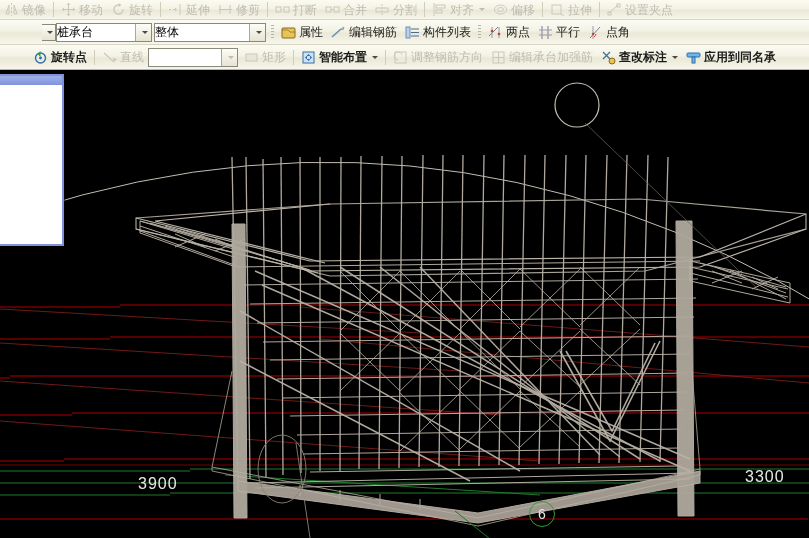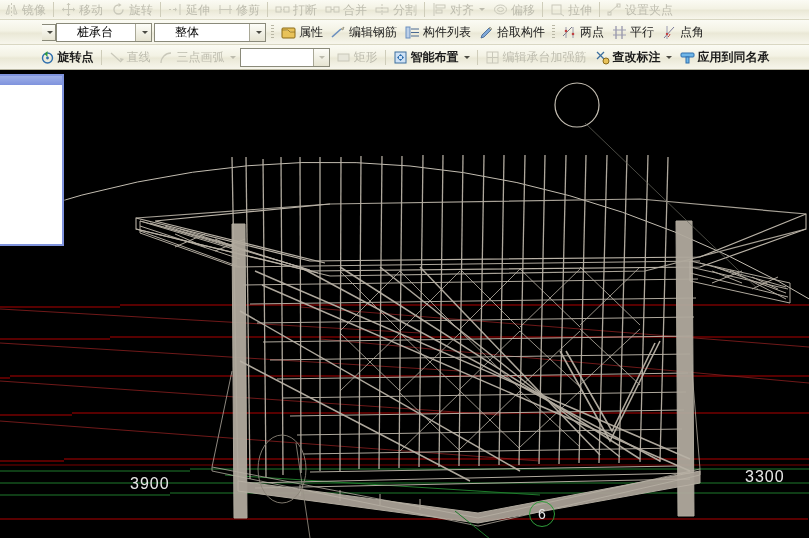--- a/index.html
+++ b/index.html
@@ -86,21 +86,21 @@
     border: 1px solid #8a8a7a;
     display: flex;
     align-items: center;
     font-size: 12px;
     color: #000;
     box-sizing: border-box;
     margin-right: 2px;
     flex: 0 0 auto;
   }
   .combo .val {
-    padding: 0 20px;
+    padding: 0 0;
     flex: 1 1 auto;
     overflow: hidden;
     line-height: 17px;
   }
   .combo .btn {
     width: 15px; height: 17px;
     flex: 0 0 auto;
     background: linear-gradient(to bottom,#fdfdf8,#e6e4d2);
     border-left: 1px solid #a9a897;
     display: flex; align-items: center; justify-content: center;
@@ -346,29 +346,20 @@
           <svg width="15" height="15" viewBox="0 0 15 15">
             <rect x="1" y="2" width="4" height="11" fill="#bcd0e8" stroke="#6b8fbf"></rect>
             <line x1="6" y1="4" x2="14" y2="4" stroke="#4a6a92"></line>
             <line x1="6" y1="7.5" x2="14" y2="7.5" stroke="#4a6a92"></line>
             <line x1="6" y1="11" x2="14" y2="11" stroke="#4a6a92"></line>
           </svg>
         </span>
       <span class="lbl">构件列表</span>
     </div>
 
-    <div class="tb-item">
-      <span class="ico">
-          <svg width="15" height="15" viewBox="0 0 15 15">
-            <path d="M2 13 l3 -1 l7 -7 l-2 -2 l-7 7 z" fill="#7fa8d8" stroke="#3c5f8c" stroke-width="0.8"></path>
-            <path d="M10 3 l2 2 l1 -1 l-2 -2 z" fill="#d8d8c8" stroke="#7a7a6a" stroke-width="0.6"></path>
-          </svg>
-        </span>
-      <span class="lbl">拾取构件</span>
-    </div>
 
     <div class="tb-grip"></div>
 
     <div class="tb-item">
       <span class="ico">
           <svg width="15" height="15" viewBox="0 0 15 15">
             <line x1="1" y1="11" x2="10" y2="2" stroke="#7a7a8a"></line>
             <line x1="4" y1="2" x2="4" y2="13" stroke="#9a9aaa"></line>
             <line x1="11" y1="2" x2="11" y2="13" stroke="#9a9aaa"></line>
             <circle cx="4" cy="6" r="1.3" fill="#c04040"></circle>
@@ -421,29 +412,20 @@
     <div class="tb-item disabled">
       <span class="ico">
           <svg width="15" height="15" viewBox="0 0 15 15">
             <line x1="2" y1="3" x2="12" y2="12" stroke="#c9c8ba" stroke-width="1.2"></line>
             <path d="M12 12 l-1 -4 l4 1 z" fill="#c9c8ba"></path>
           </svg>
         </span>
       <span class="lbl">直线</span>
     </div>
 
-    <div class="tb-item disabled">
-      <span class="ico">
-          <svg width="15" height="15" viewBox="0 0 15 15">
-            <path d="M2 13 A10 10 0 0 1 12 3" fill="none" stroke="#c9c8ba" stroke-width="1.3"></path>
-          </svg>
-        </span>
-      <span class="lbl">三点画弧</span>
-      <span class="caret dim"></span>
-    </div>
 
     <div class="combo combo-blank">
       <span class="val"></span>
       <span class="btn">
           <span class="caret dim"></span>
         </span>
     </div>
 
     <div class="tb-item disabled">
       <span class="ico">
@@ -460,20 +442,29 @@
           <svg width="15" height="15" viewBox="0 0 15 15">
             <rect x="2" y="2" width="11" height="11" fill="#cfe2f5" stroke="#3c6f9e"></rect>
             <path d="M7.5 4 l-2 2 h4 z M7.5 11 l-2 -2 h4 z M4 7.5 l2 -2 v4 z M11 7.5 l-2 -2 v4 z" fill="#2f6fae"></path>
           </svg>
         </span>
       <span class="lbl" style="font-weight:bold">智能布置</span>
       <span class="caret"></span>
     </div>
     <div class="tb-sep"></div>
 
+    <div class="tb-item disabled">
+      <span class="ico">
+          <svg width="15" height="15" viewBox="0 0 15 15">
+            <rect x="2" y="2" width="11" height="11" fill="none" stroke="#c9c8ba"></rect>
+            <path d="M5 10 A4 4 0 1 1 9 5" fill="none" stroke="#c9c8ba"></path>
+          </svg>
+        </span>
+      <span class="lbl">调整钢筋方向</span>
+    </div>
 
     <div class="tb-item disabled">
       <span class="ico">
           <svg width="15" height="15" viewBox="0 0 15 15">
             <rect x="2" y="2" width="11" height="11" fill="none" stroke="#c9c8ba"></rect>
             <line x1="2" y1="7.5" x2="13" y2="7.5" stroke="#c9c8ba"></line>
             <line x1="7.5" y1="2" x2="7.5" y2="13" stroke="#c9c8ba"></line>
           </svg>
         </span>
       <span class="lbl">编辑承台加强筋</span>
@@ -663,21 +654,21 @@
 
         <ellipse cx="282" cy="398" rx="24" ry="34" stroke="#8b8578" stroke-width="0.9"></ellipse>
 
         <path d="M296 372 L310 467" stroke="#9a9488" stroke-width="0.8"></path>
         <path d="M585 52 L760 220" stroke="#6a6a60" stroke-width="0.7"></path>
       </g>
 
       <line x1="455" y1="440" x2="530" y2="500" stroke="#1f7a2c" stroke-width="1"></line>
     </svg>
 
-    <div class="dim-label" style="left:130px; top:404px;">3900</div>
+    <div class="dim-label" style="left:138px; top:404px;">3900</div>
     <div class="dim-label" style="left:745px; top:397px;">3300</div>
 
     <div class="axis-bubble" style="left:529px; top:430px;">6</div>
 
   </div>
 
   <div id="float-panel">
     <div class="pnl-title"></div>
   </div>
 

